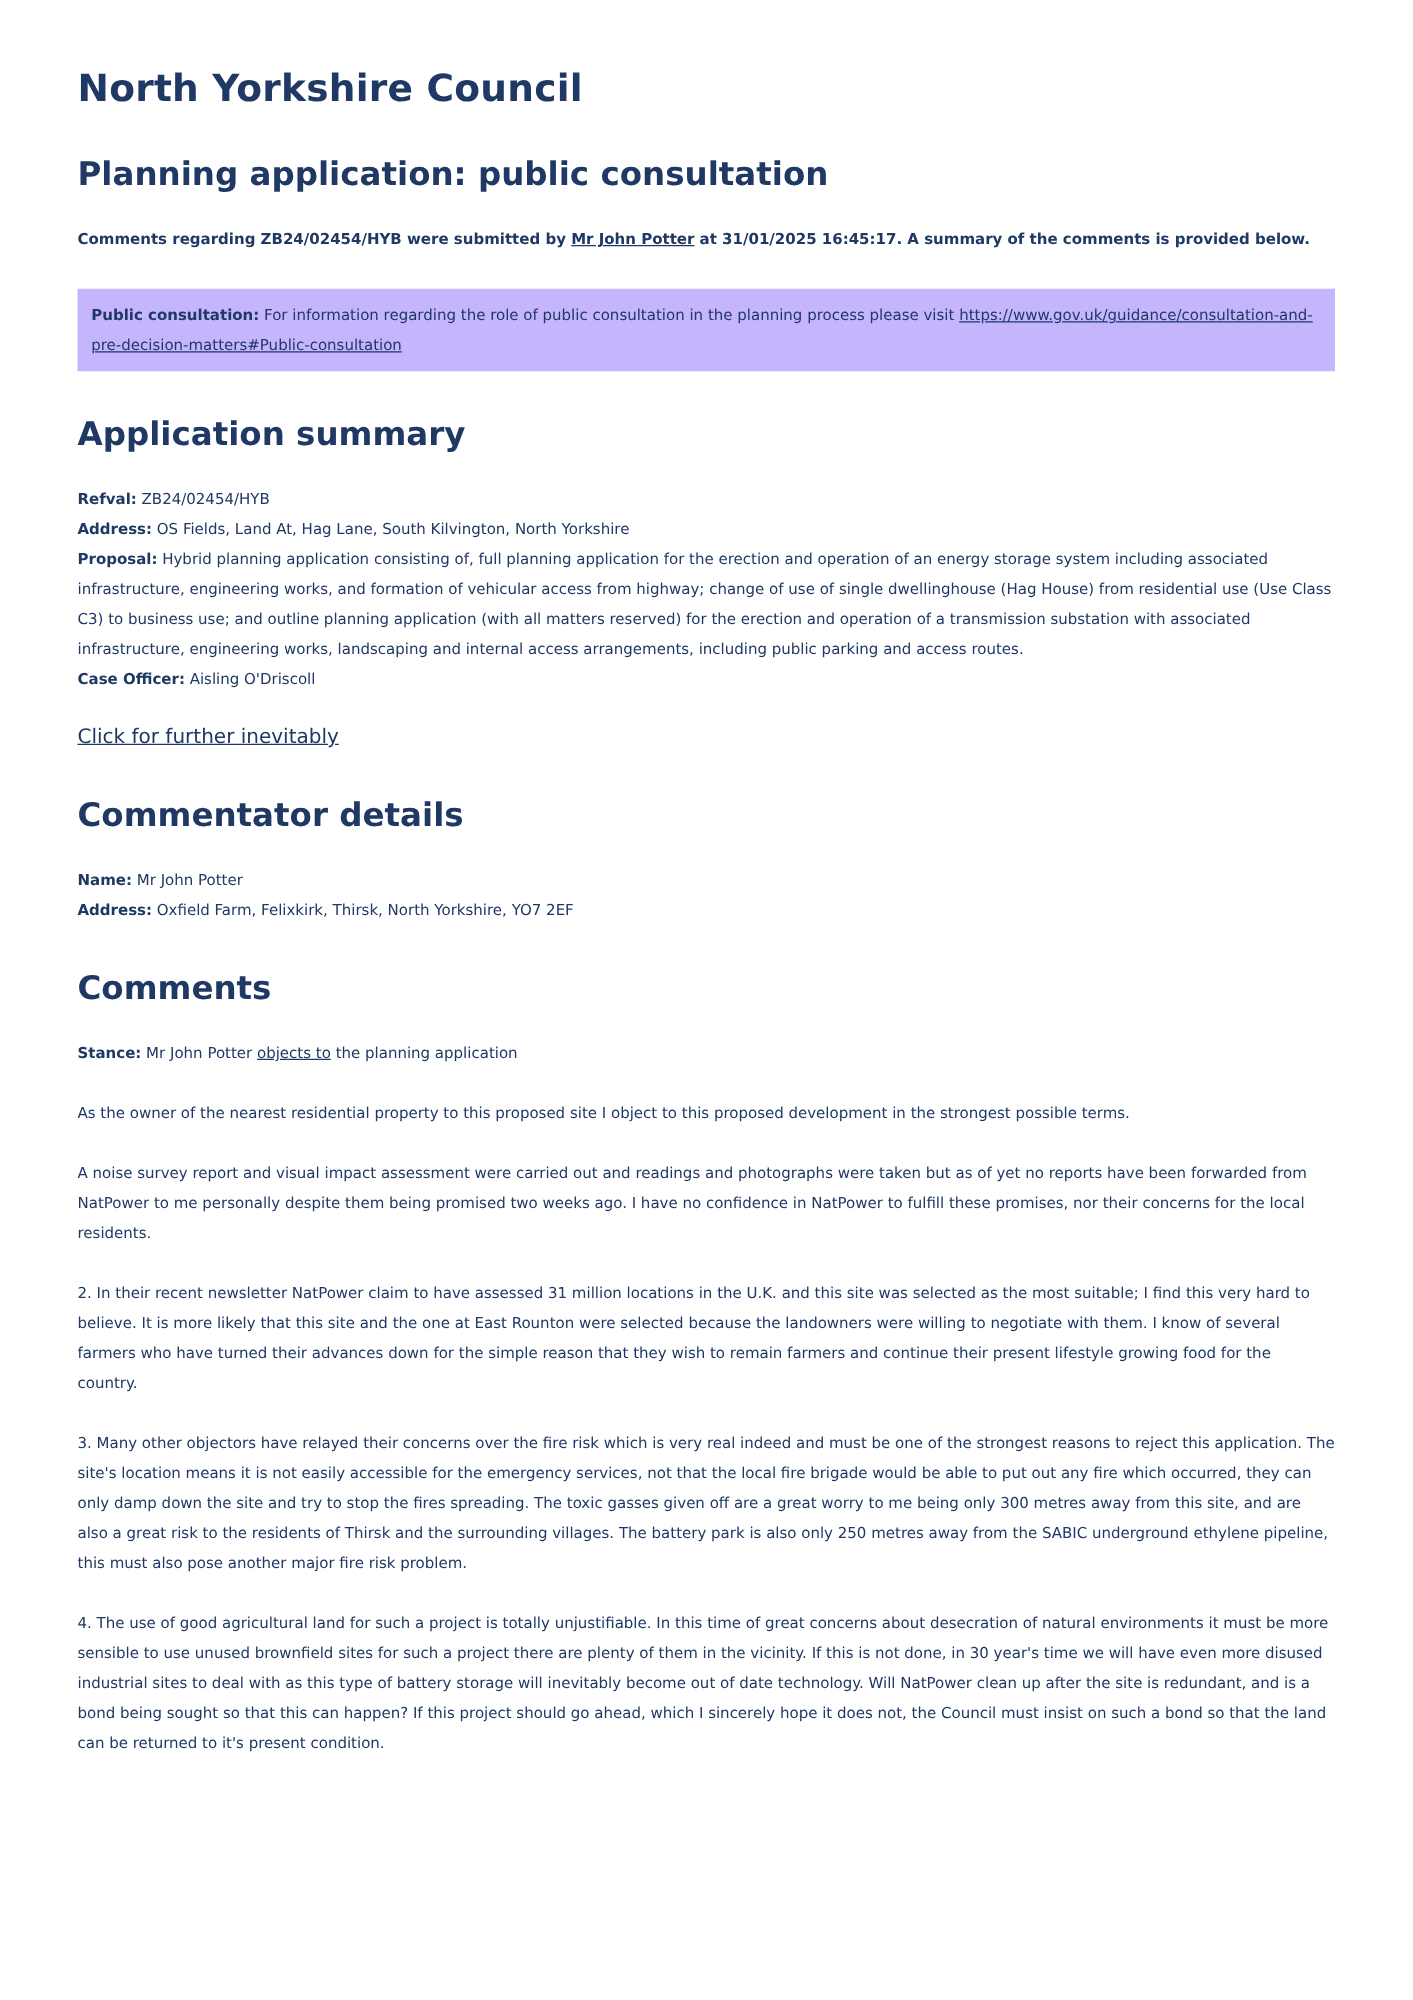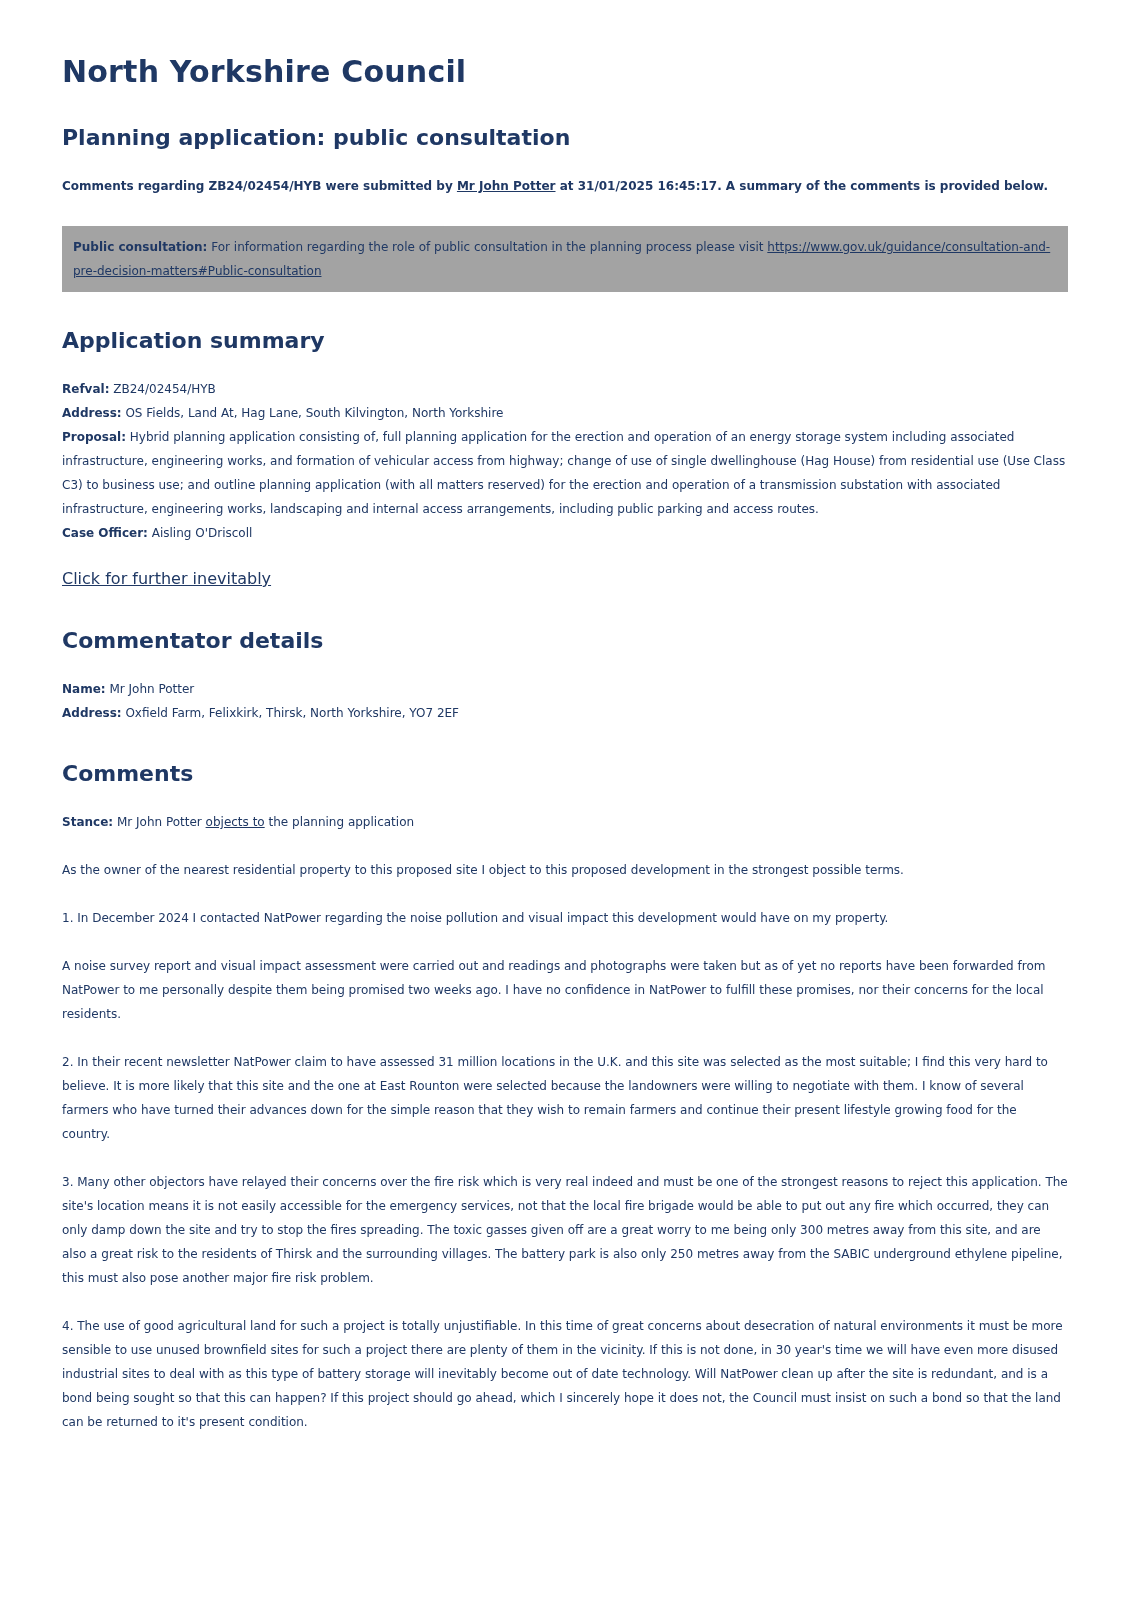--- a/index.html
+++ b/index.html
@@ -13,39 +13,39 @@
   }
   .page { padding: 54px 62px 0 62px; }
 
   h1 {
     font-size: 30px;
     font-weight: bold;
     letter-spacing: 0.2px;
     margin: 0 0 32px 0;
   }
   h2 {
-    font-size: 22px;
+    font-size: 26px;
     font-weight: bold;
     margin: 36px 0 24px 0;
   }
   p, .field, .notice {
     font-size: 12px;
     line-height: 24px;
   }
   a {
     color: #1F3864;
     text-decoration: underline;
     cursor: pointer;
   }
   .intro {
     font-weight: bold;
     margin: 0 0 28px 0;
   }
   .notice {
-    background: #a3a3a3;
+    background: #c4b5fd;
     padding: 9px 11px;
     margin: 4px 0 6px 0;
   }
   .field { margin: 0; }
   .fields-block { margin: 0 0 24px 0; }
   .standalone-link { display: inline-block; margin: 0 0 4px 0; }
   .body-para { margin: 0 0 24px 0; }
   strong { font-weight: bold; }
 </style>
 </head>
@@ -80,21 +80,20 @@
   </div>
 
   <h2>Comments</h2>
 
   <div class="fields-block">
     <p class="field"><strong>Stance:</strong><span> Mr John Potter </span><a href="#">objects to</a><span> the planning application</span></p>
   </div>
 
   <div>
     <p class="body-para">As the owner of the nearest residential property to this proposed site I object to this proposed development in the strongest possible terms.</p>
-    <p class="body-para">1. In December 2024 I contacted NatPower regarding the noise pollution and visual impact this development would have on my property.</p>
     <p class="body-para">A noise survey report and visual impact assessment were carried out and readings and photographs were taken but as of yet no reports have been forwarded from NatPower to me personally despite them being promised two weeks ago. I have no confidence in NatPower to fulfill these promises, nor their concerns for the local residents.</p>
     <p class="body-para">2. In their recent newsletter NatPower claim to have assessed 31 million locations in the U.K. and this site was selected as the most suitable; I find this very hard to believe. It is more likely that this site and the one at East Rounton were selected because the landowners were willing to negotiate with them. I know of several farmers who have turned their advances down for the simple reason that they wish to remain farmers and continue their present lifestyle growing food for the country.</p>
     <p class="body-para">3. Many other objectors have relayed their concerns over the fire risk which is very real indeed and must be one of the strongest reasons to reject this application. The site's location means it is not easily accessible for the emergency services, not that the local fire brigade would be able to put out any fire which occurred, they can only damp down the site and try to stop the fires spreading. The toxic gasses given off are a great worry to me being only 300 metres away from this site, and are also a great risk to the residents of Thirsk and the surrounding villages. The battery park is also only 250 metres away from the SABIC underground ethylene pipeline, this must also pose another major fire risk problem.</p>
     <p class="body-para">4. The use of good agricultural land for such a project is totally unjustifiable. In this time of great concerns about desecration of natural environments it must be more sensible to use unused brownfield sites for such a project there are plenty of them in the vicinity. If this is not done, in 30 year's time we will have even more disused industrial sites to deal with as this type of battery storage will inevitably become out of date technology. Will NatPower clean up after the site is redundant, and is a bond being sought so that this can happen? If this project should go ahead, which I sincerely hope it does not, the Council must insist on such a bond so that the land can be returned to it's present condition.</p>
 
   </div>
 
 </div>
 
 </body></html>

